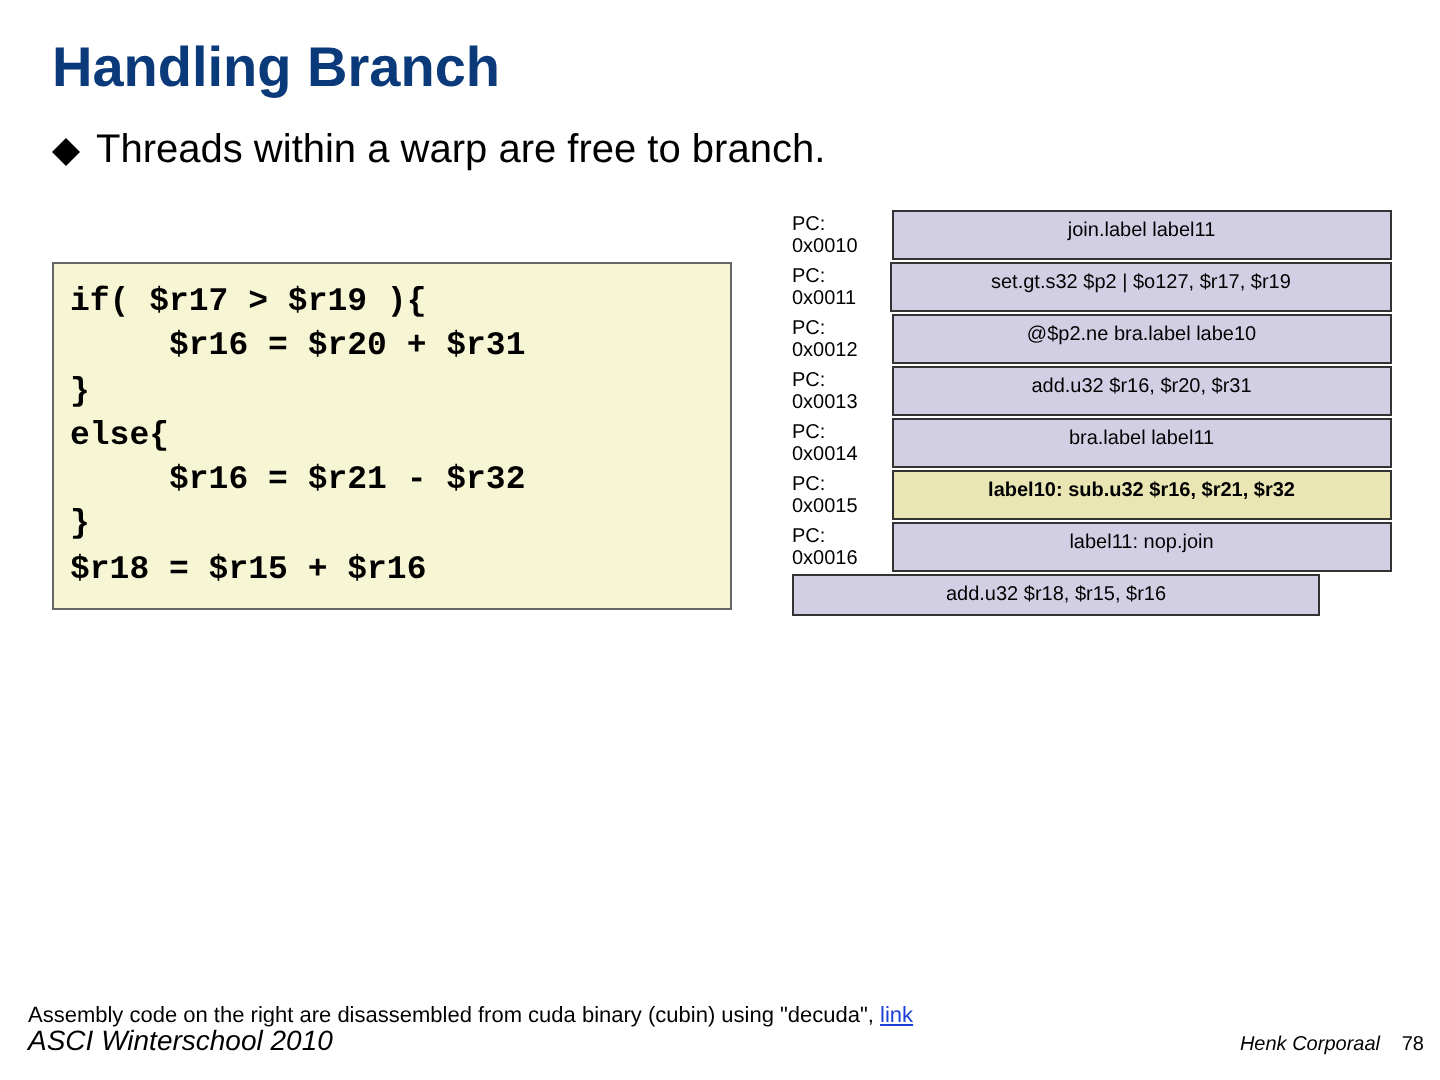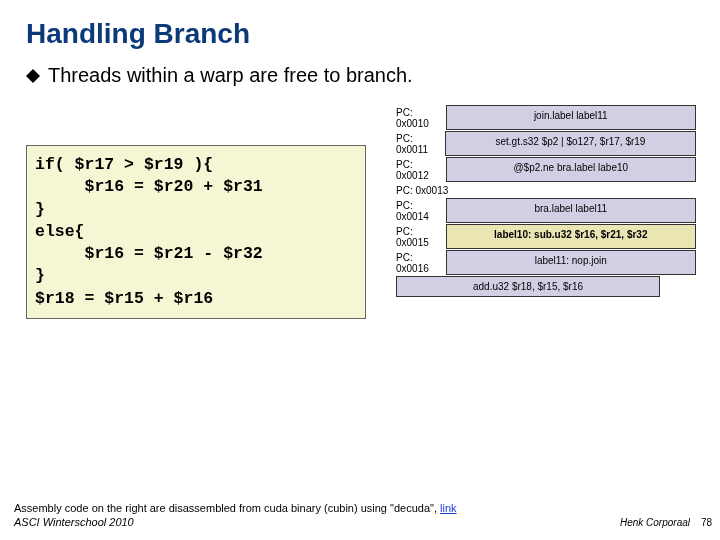--- a/index.html
+++ b/index.html
@@ -13,38 +13,38 @@
   .code-box {
     width: 340px;
     background: #f6f6d4;
     border: 1px solid #666;
     padding: 8px 8px;
     font-family: "Courier New", monospace;
     font-size: 16.5px;
     font-weight: bold;
     line-height: 1.35;
     white-space: pre;
-    margin-top: 40px;
+    margin-top: 26px;
   }
   .asm { flex: 1; display: flex; flex-direction: column; gap: 1px; padding-right: 2px; }
   .asm-block { display: flex; }
   .pc { font-size: 10px; color: #000; margin: 2px 0 1px 12px; }
   .asm-line {
     border: 1px solid #333;
     background: #d2cfe4;
     font-size: 10px;
     text-align: center;
     padding: 4px 2px;
     color: #000;
     width: 264px;
   }
   .asm-line.yellow { background: #e9e6b4; font-weight: bold; }
   .footnote { position: absolute; left: 14px; bottom: 26px; font-size: 11px; color: #000; }
   .footnote a { color: #1a3fd6; }
-  .footer-left { position: absolute; left: 14px; bottom: 12px; font-size: 11px; font-style: italic; color: #000; }
+  .footer-left { position: absolute; left: 14px; bottom: 12px; font-size: 14px; font-style: italic; color: #000; }
   .footer-right { position: absolute; right: 30px; bottom: 12px; font-size: 10px; font-style: italic; color: #000; }
   .pagenum { position: absolute; right: 8px; bottom: 12px; font-size: 10px; color: #000; }
 </style>
 </head>
 <body>
 
 <div class="slide">
 
   <div class="title">Handling Branch</div>
 
@@ -74,20 +74,21 @@
       <div class="asm-block">
         <div class="pc">PC: 0x0011</div>
         <div class="asm-line">set.gt.s32 $p2 | $o127, $r17, $r19</div>
       </div>
       <div class="asm-block">
         <div class="pc">PC: 0x0012</div>
         <div class="asm-line">@$p2.ne bra.label labe10</div>
       </div>
       <div class="asm-block">
         <div class="pc">PC: 0x0013</div>
+        <div class="asm-line">add.u32 $r16, $r20, $r31</div>
       </div>
       <div class="asm-block">
         <div class="pc">PC: 0x0014</div>
         <div class="asm-line">bra.label label11</div>
       </div>
       <div class="asm-block">
         <div class="pc">PC: 0x0015</div>
         <div class="asm-line yellow">label10: sub.u32 $r16, $r21, $r32</div>
       </div>
       <div class="asm-block">

